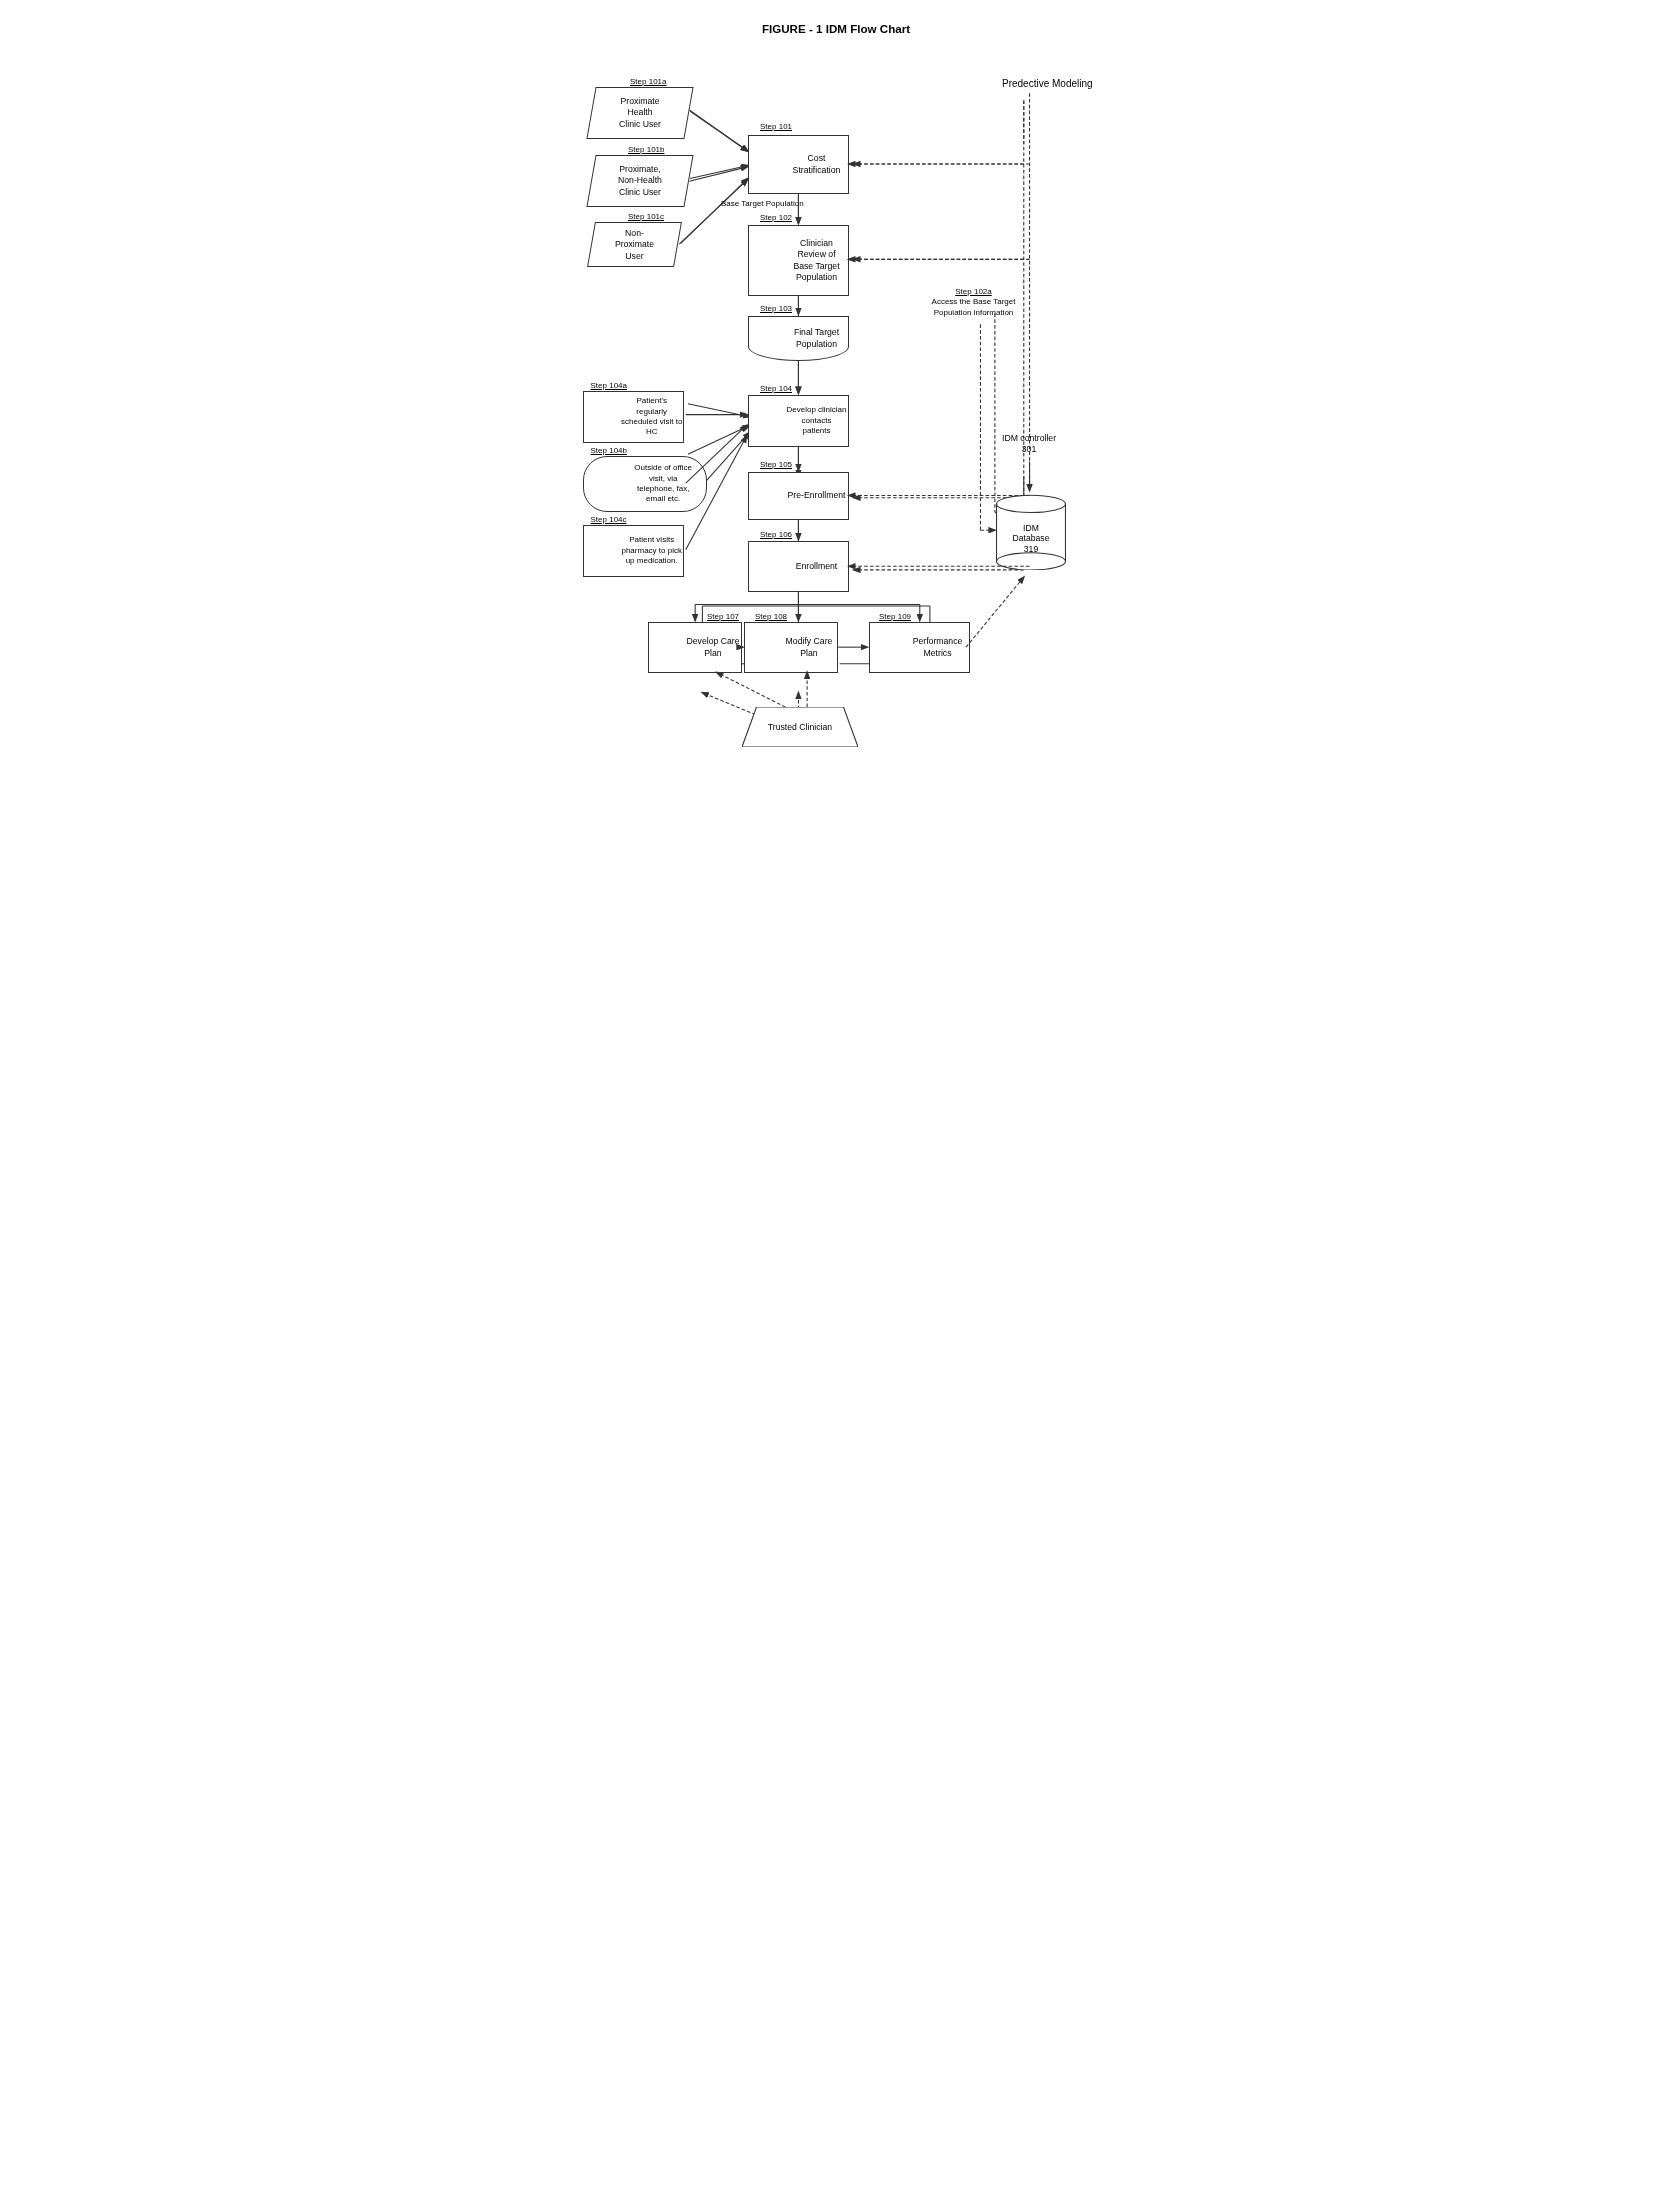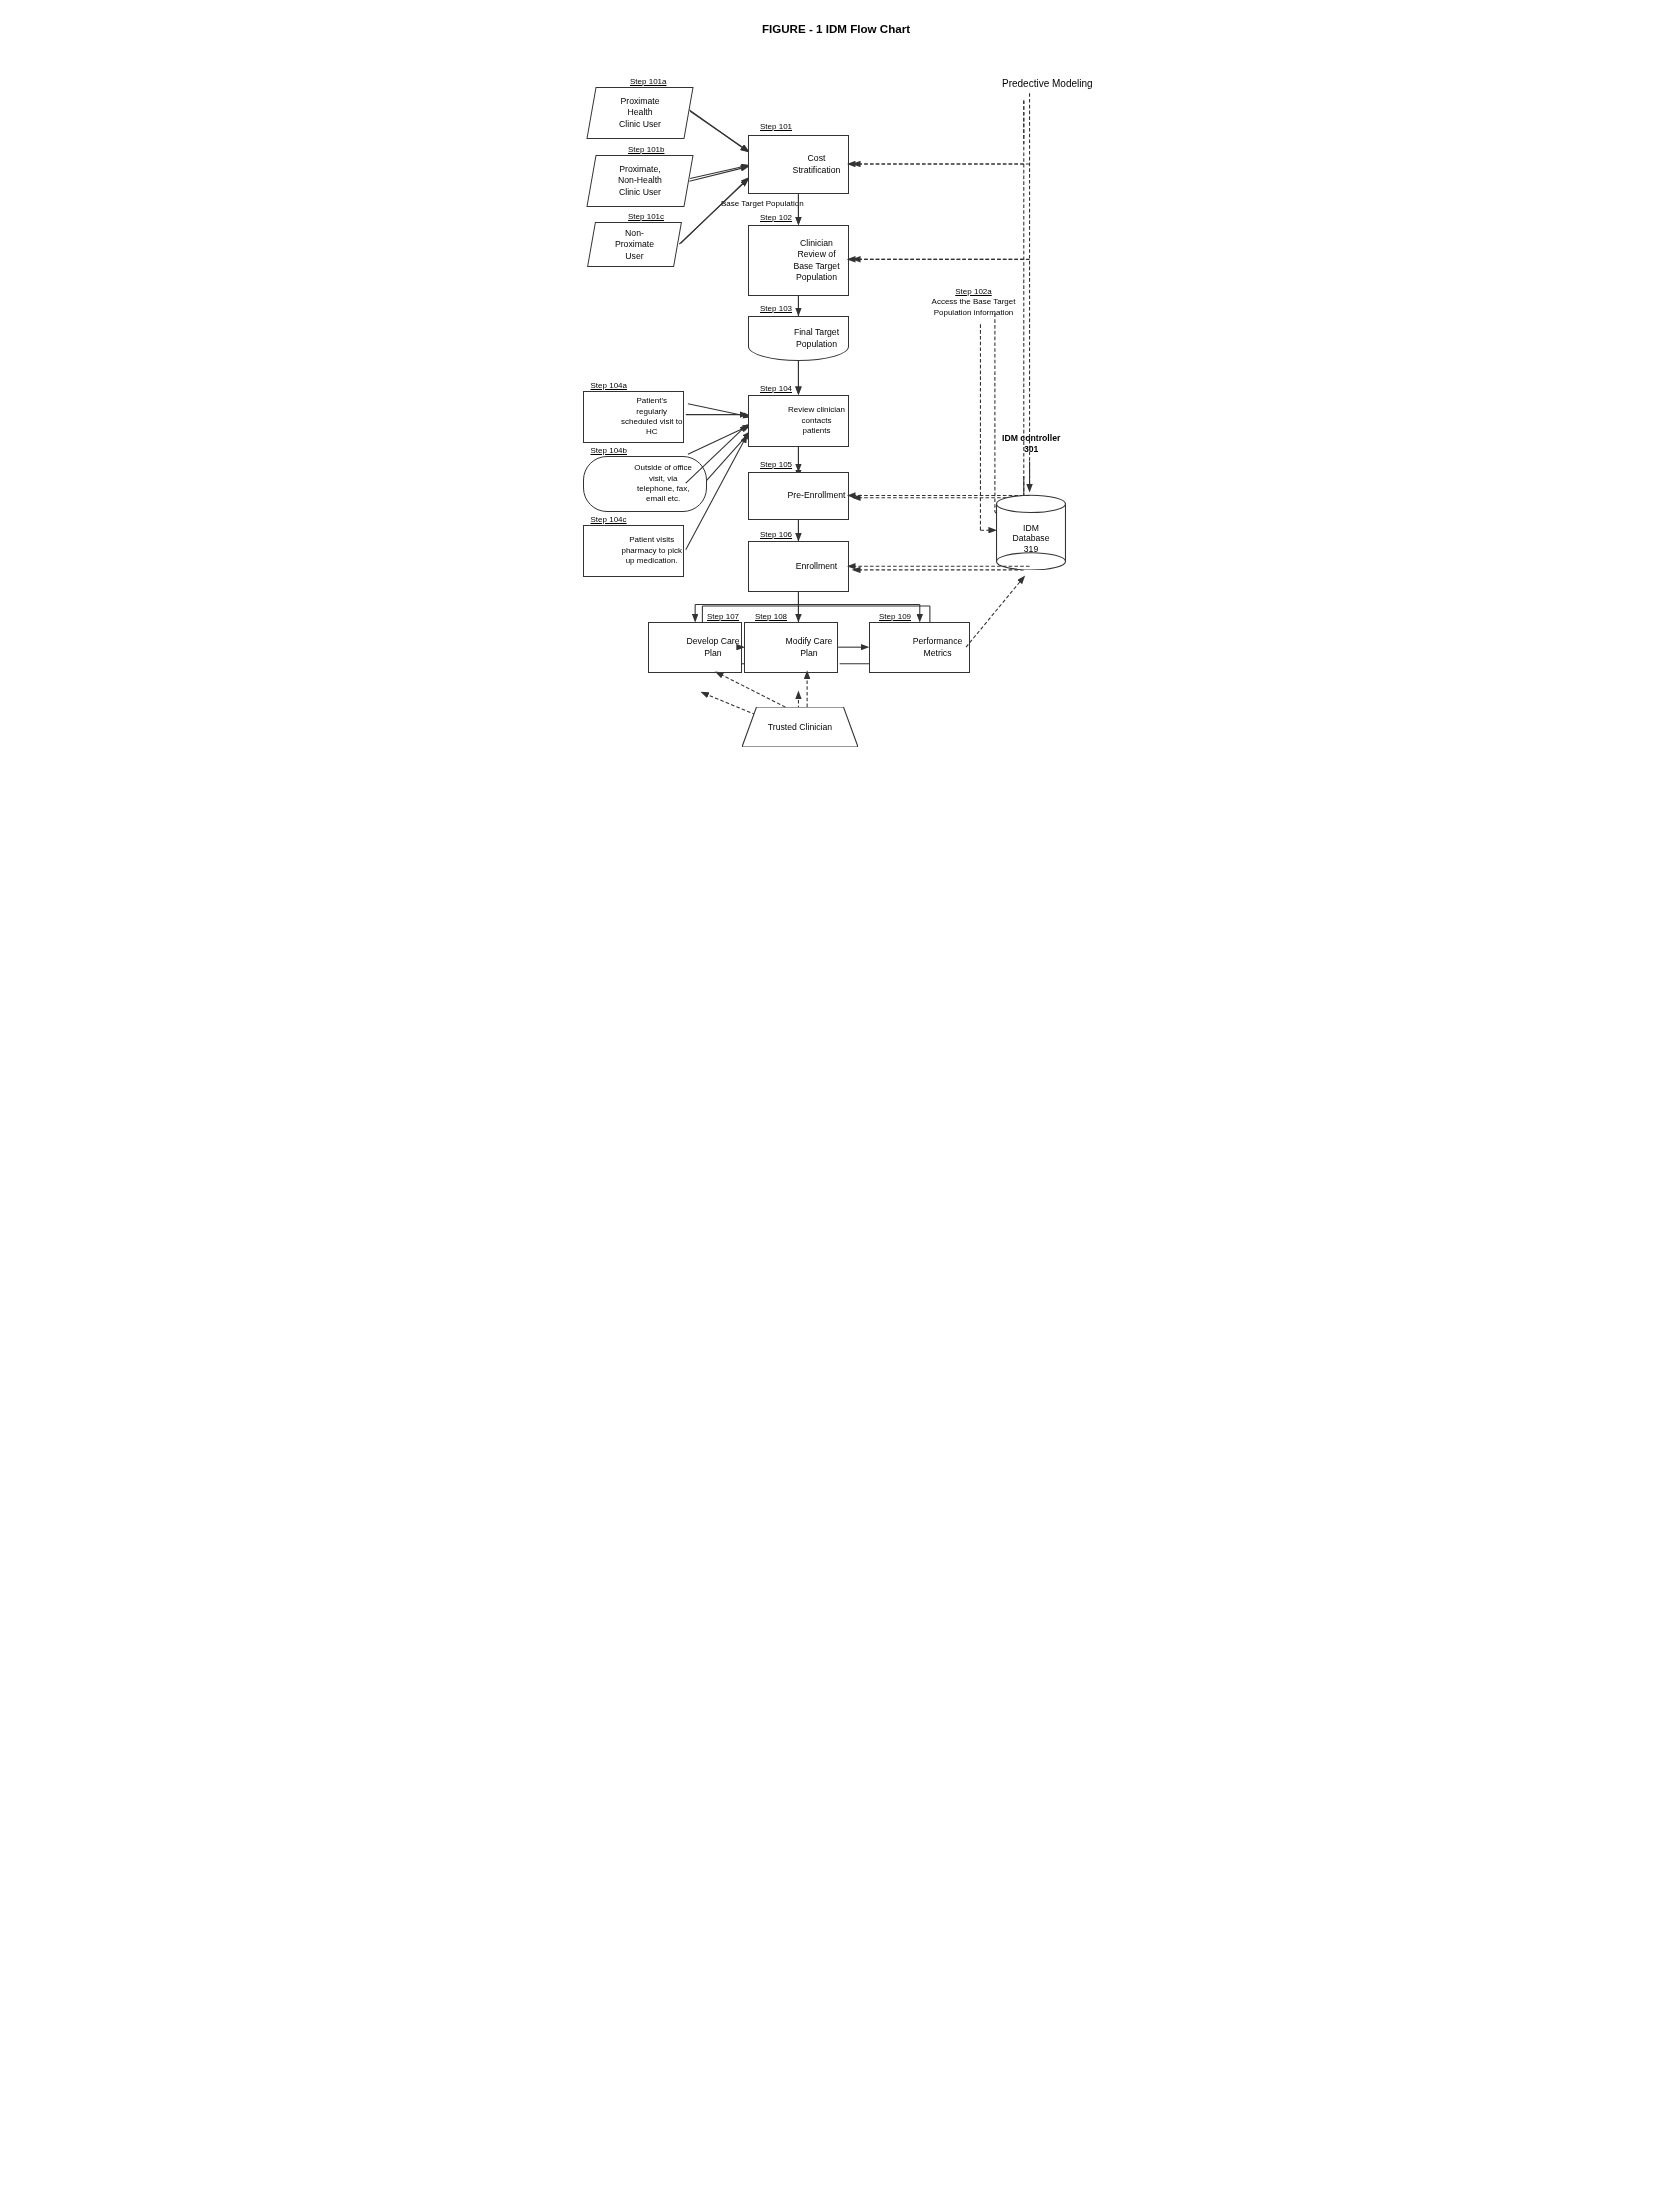--- a/index.html
+++ b/index.html
@@ -220,21 +220,21 @@
 
     <div class="box" style="left:7.2px; top:468px; width:101px; height:52px;">
       <span style="font-size:8px; white-space:pre-line;">Patient visits
 pharmacy to pick
 up medication.</span>
     </div>
 
     <div class="step-label" style="left:184px; top:327px;">Step 104</div>
 
     <div class="box" style="left:172px; top:338px; width:101px; height:52px;">
-      <span style="white-space:pre-line; font-size:8px;">Review clinician contacts
+      <span style="white-space:pre-line; font-size:8px;">Develop clinician contacts
 patients</span>
     </div>
 
     <div class="step-label" style="left:184px; top:403px;">Step 105</div>
 
     <div class="box" style="left:172px; top:415px; width:101px; height:48px;">
       <span>Pre-Enrollment</span>
     </div>
 
     <div class="step-label" style="left:184px; top:473px;">Step 106</div>
@@ -261,21 +261,21 @@
       <span>Performance Metrics</span>
     </div>
 
     <div style="position:absolute; left:166px; top:650px; width:116px; height:40px;">
       <svg width="116" height="40" viewBox="0 0 160 55" style="font-size:13px">
         <polygon points="20,0 140,0 160,55 0,55" fill="white" stroke="#333" stroke-width="1.5"></polygon>
         <text x="80" y="32" text-anchor="middle" font-size="12" font-family="Arial">Trusted Clinician</text>
       </svg>
     </div>
 
-    <div class="annotation" style="left:426px; top:376px; font-size:8.7px;font-weight:bold;">IDM controller<br>301</div>
+    <div class="annotation" style="left:426px; top:376px; font-size:8.7px;">IDM controller<br>301</div>
 
     <div class="cylinder" style="left:419px; top:434px; width:72px; height:79px;">
       <svg width="72" height="79" viewBox="0 0 100 110" style="font-size:13px">
 
         <rect x="2" y="18" width="96" height="80" fill="white" stroke="#333" stroke-width="1.5"></rect>
 
         <ellipse cx="50" cy="18" rx="48" ry="12" fill="white" stroke="#333" stroke-width="1.5"></ellipse>
 
         <ellipse cx="50" cy="98" rx="48" ry="12" fill="white" stroke="#333" stroke-width="1.5"></ellipse>
         <text x="50" y="55" text-anchor="middle" font-size="12" font-family="Arial">IDM</text>

